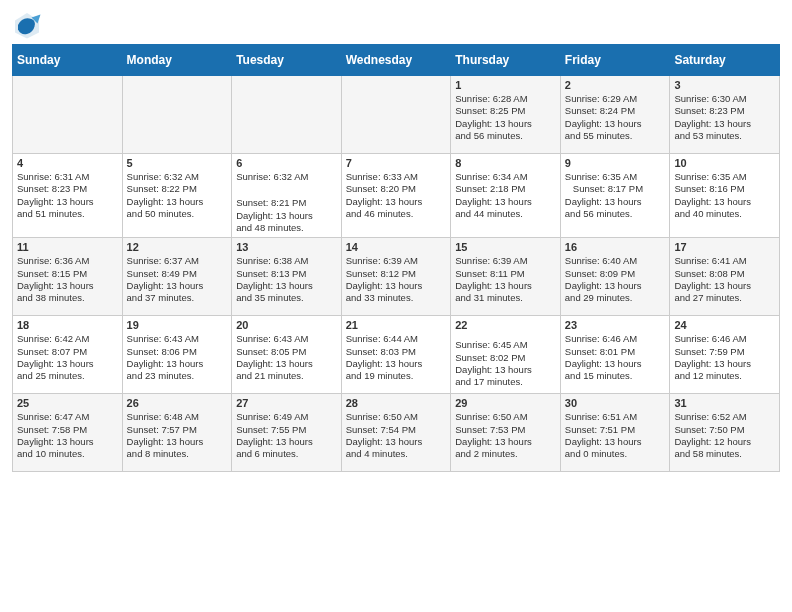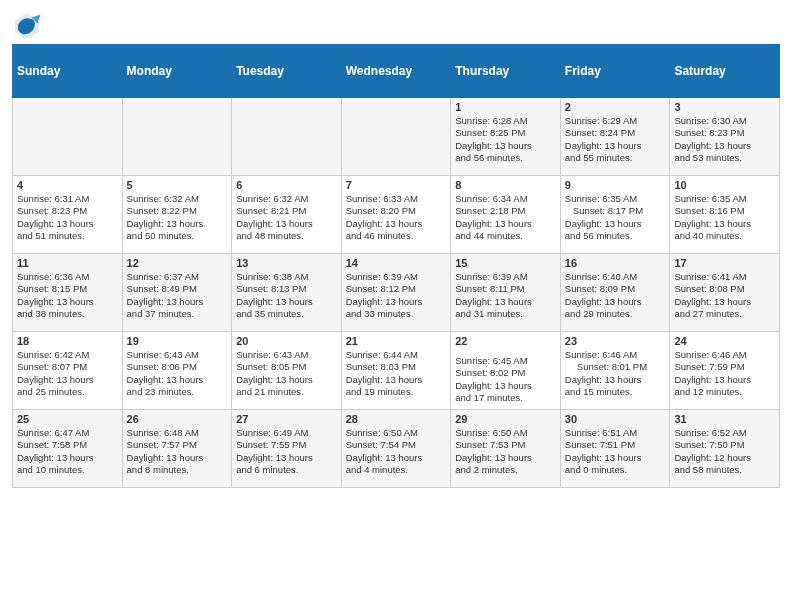--- a/index.html
+++ b/index.html
@@ -55,21 +55,21 @@
     table {
       width: 100%;
       border-collapse: collapse;
       table-layout: fixed;
     }
     thead tr th {
       background-color: #1a6faf;
       color: #fff;
       font-size: 12px;
       font-weight: bold;
-      padding: 19px 4px;
+      padding: 8px 4px;
       text-align: left;
       border: 1px solid #1a6faf;
     }
     tbody tr td {
       border: 1px solid #ccc;
       vertical-align: top;
       padding: 3px 4px;
       font-size: 9.5px;
       color: #333;
       height: 78px;
@@ -164,21 +164,21 @@
           <td>
             <span class="day-num">5</span>
             <div style="line-height: 1.3;">Sunrise: 6:32 AM</div>
             <div style="line-height: 1.3;">Sunset: 8:22 PM</div>
             <div style="line-height: 1.3;">Daylight: 13 hours</div>
             <div style="line-height: 1.3;">and 50 minutes.</div>
           </td>
           <td>
             <span class="day-num">6</span>
             <div style="line-height: 1.3;">Sunrise: 6:32 AM</div>
-            <div style="line-height: 1.3;">Sunset: 8:21 PM</div>
+            <div style="line-height: 1.3; margin-top: 14px;">Sunset: 8:21 PM</div>
             <div style="line-height: 1.3;">Daylight: 13 hours</div>
             <div style="line-height: 1.3;">and 48 minutes.</div>
           </td>
           <td>
             <span class="day-num">7</span>
             <div style="line-height: 1.3;">Sunrise: 6:33 AM</div>
             <div style="line-height: 1.3;">Sunset: 8:20 PM</div>
             <div style="line-height: 1.3;">Daylight: 13 hours</div>
             <div style="line-height: 1.3;">and 46 minutes.</div>
           </td>
@@ -287,21 +287,21 @@
           <td>
             <span class="day-num">22</span>
             <div style="line-height: 1.3; margin-top: 8px;">Sunrise: 6:45 AM</div>
             <div style="line-height: 1.3;">Sunset: 8:02 PM</div>
             <div style="line-height: 1.3;">Daylight: 13 hours</div>
             <div style="line-height: 1.3;">and 17 minutes.</div>
           </td>
           <td>
             <span class="day-num">23</span>
             <div style="line-height: 1.3;">Sunrise: 6:46 AM</div>
-            <div style="line-height: 1.3; margin-left: 12px;">Sunset: 8:01 PM</div>
+            <div style="line-height: 1.3;">Sunset: 8:01 PM</div>
             <div style="line-height: 1.3;">Daylight: 13 hours</div>
             <div style="line-height: 1.3;">and 15 minutes.</div>
           </td>
           <td>
             <span class="day-num">24</span>
             <div style="line-height: 1.3;">Sunrise: 6:46 AM</div>
             <div style="line-height: 1.3;">Sunset: 7:59 PM</div>
             <div style="line-height: 1.3;">Daylight: 13 hours</div>
             <div style="line-height: 1.3;">and 12 minutes.</div>
           </td>

